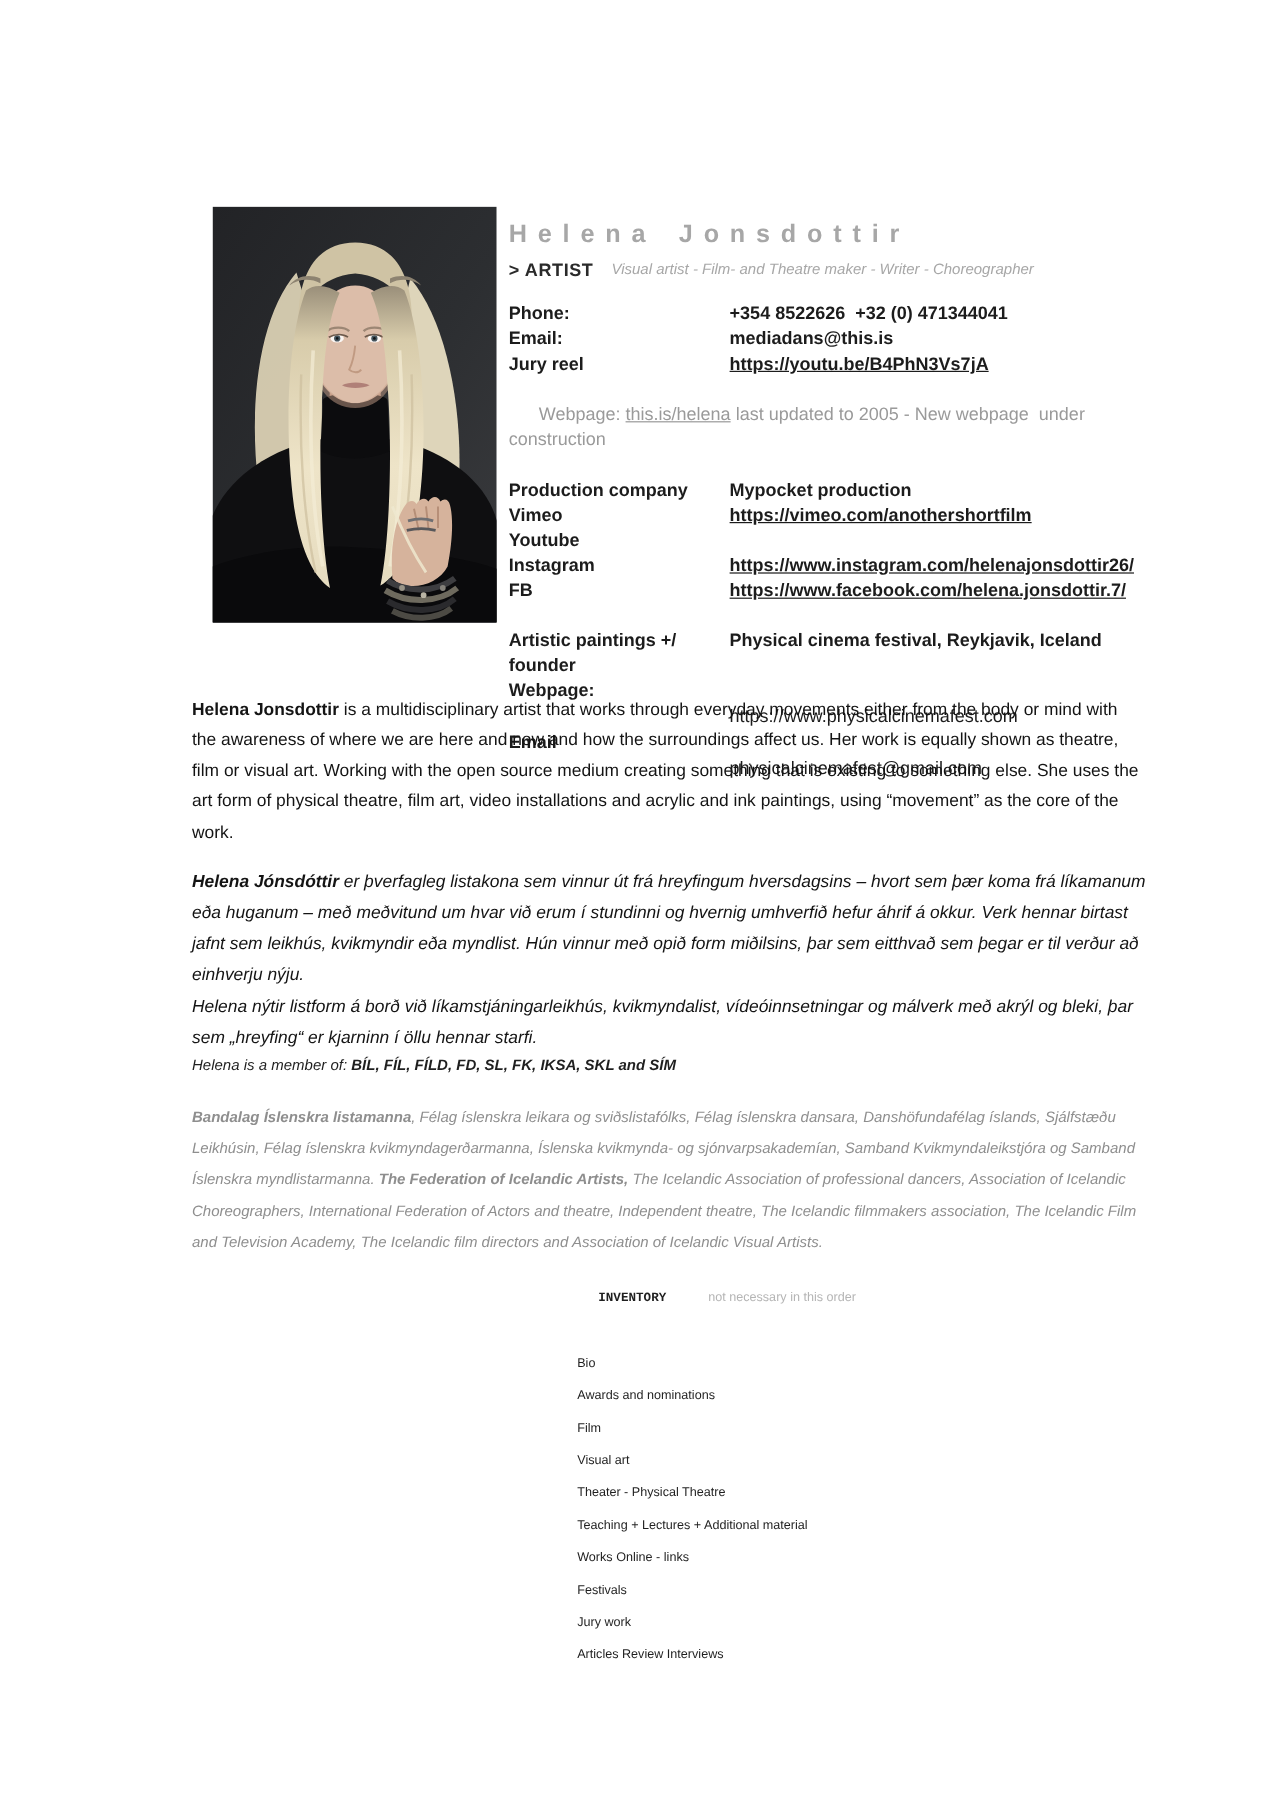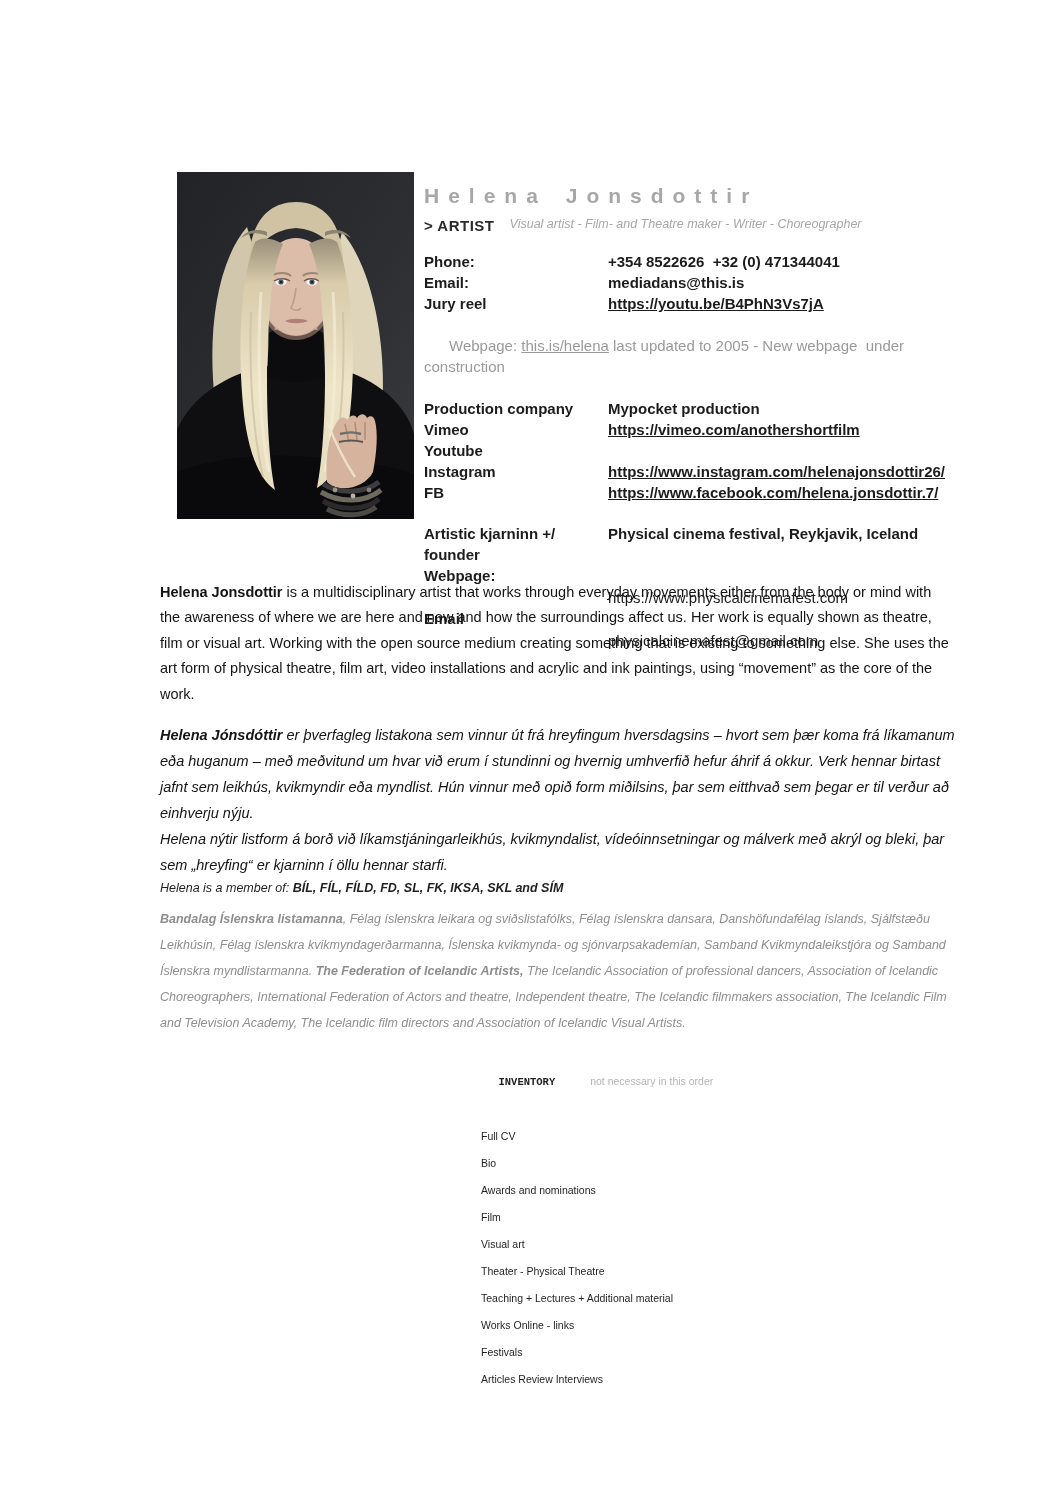--- a/index.html
+++ b/index.html
@@ -35,21 +35,21 @@
   
   .bio-en{position:absolute;left:160px;top:565px;width:795px;font-size:14.5px;line-height:25.5px;color:#141414;}
   .bio-en .lead{font-weight:700;}
   .bio-is{position:absolute;left:160px;top:707px;width:805px;font-size:14.5px;line-height:26px;font-style:italic;color:#141414;}
   .bio-is .lead{font-weight:700;}
 
   
   .member{position:absolute;left:160px;top:881px;width:792px;}
   .member-line{font-style:italic;font-size:12.5px;color:#1f1f1f;}
   .member-line .orgs{font-weight:700;}
-  .member-gray{margin-top:11px;font-style:italic;font-size:12.5px;color:#8e8e8e;line-height:26px;}
+  .member-gray{margin-top:23px;font-style:italic;font-size:12.5px;color:#8e8e8e;line-height:26px;}
   .member-gray .lead{font-weight:700;}
 
   
   .inventory{position:absolute;left:481px;top:1041px;font-size:10.5px;width:320px;}
   .inv-head{line-height:27px;white-space:pre-wrap;}
   .inv-title{font-weight:700;color:#1f1f1f;font-family:Liberation Mono, monospace;}
   .inv-note{color:#b5b5b5;margin-left:32px;}
   .inv-item{line-height:27px;color:#1f1f1f;}
 </style>
 </head>
@@ -175,21 +175,21 @@
       <span class="cvalue link">https://www.instagram.com/helenajonsdottir26/</span>
     </div>
     <div class="crow">
       <span class="clabel">FB</span>
       <span class="cvalue link">https://www.facebook.com/helena.jonsdottir.7/</span>
     </div>
 
     <div class="spacer20"></div>
 
     <div class="crow">
-      <span class="clabel">Artistic kjarninn +/ founder</span>
+      <span class="clabel">Artistic paintings +/ founder</span>
       <span class="cvalue">Physical cinema festival, Reykjavik, Iceland</span>
     </div>
     <div class="crow">
       <span class="clabel">Webpage:</span>
       <span class="cvalue plain">https://www.physicalcinemafest.com</span>
     </div>
     <div class="crow">
       <span class="clabel">Email</span>
       <span class="cvalue plain">physicalcinemafest@gmail.com</span>
     </div>
@@ -205,25 +205,25 @@
     </div>
     <div class="member-gray">
       <span class="lead">Bandalag Íslenskra listamanna</span><span>, Félag íslenskra leikara og sviðslistafólks, Félag íslenskra dansara, Danshöfundafélag íslands, Sjálfstæðu Leikhúsin,  Félag íslenskra kvikmyndagerðarmanna, Íslenska kvikmynda- og sjónvarpsakademían, Samband Kvikmyndaleikstjóra og Samband Íslenskra myndlistarmanna. </span><span class="lead">The Federation of Icelandic Artists,</span><span> The Icelandic Association of professional dancers, Association of Icelandic Choreographers,  International Federation of Actors and theatre, Independent theatre, The Icelandic filmmakers association, The Icelandic Film and Television Academy, The Icelandic film directors and Association of Icelandic Visual Artists.</span>
     </div>
   </div>
 
   <div class="inventory">
     <div class="inv-head">
       <span class="inv-title">INVENTORY</span><span class="inv-note"> not necessary in this order</span>
     </div>
-    <div class="inv-item">Full CV</div>
     <div class="inv-item">Bio</div>
     <div class="inv-item">Awards and nominations</div>
     <div class="inv-item">Film</div>
     <div class="inv-item">Visual art</div>
     <div class="inv-item">Theater - Physical Theatre</div>
     <div class="inv-item">Teaching + Lectures + Additional material</div>
     <div class="inv-item">Works Online - links</div>
     <div class="inv-item">Festivals</div>
+    <div class="inv-item">Jury work</div>
     <div class="inv-item">Articles Review Interviews</div>
   </div>
 
 </div>
 
 </body></html>

